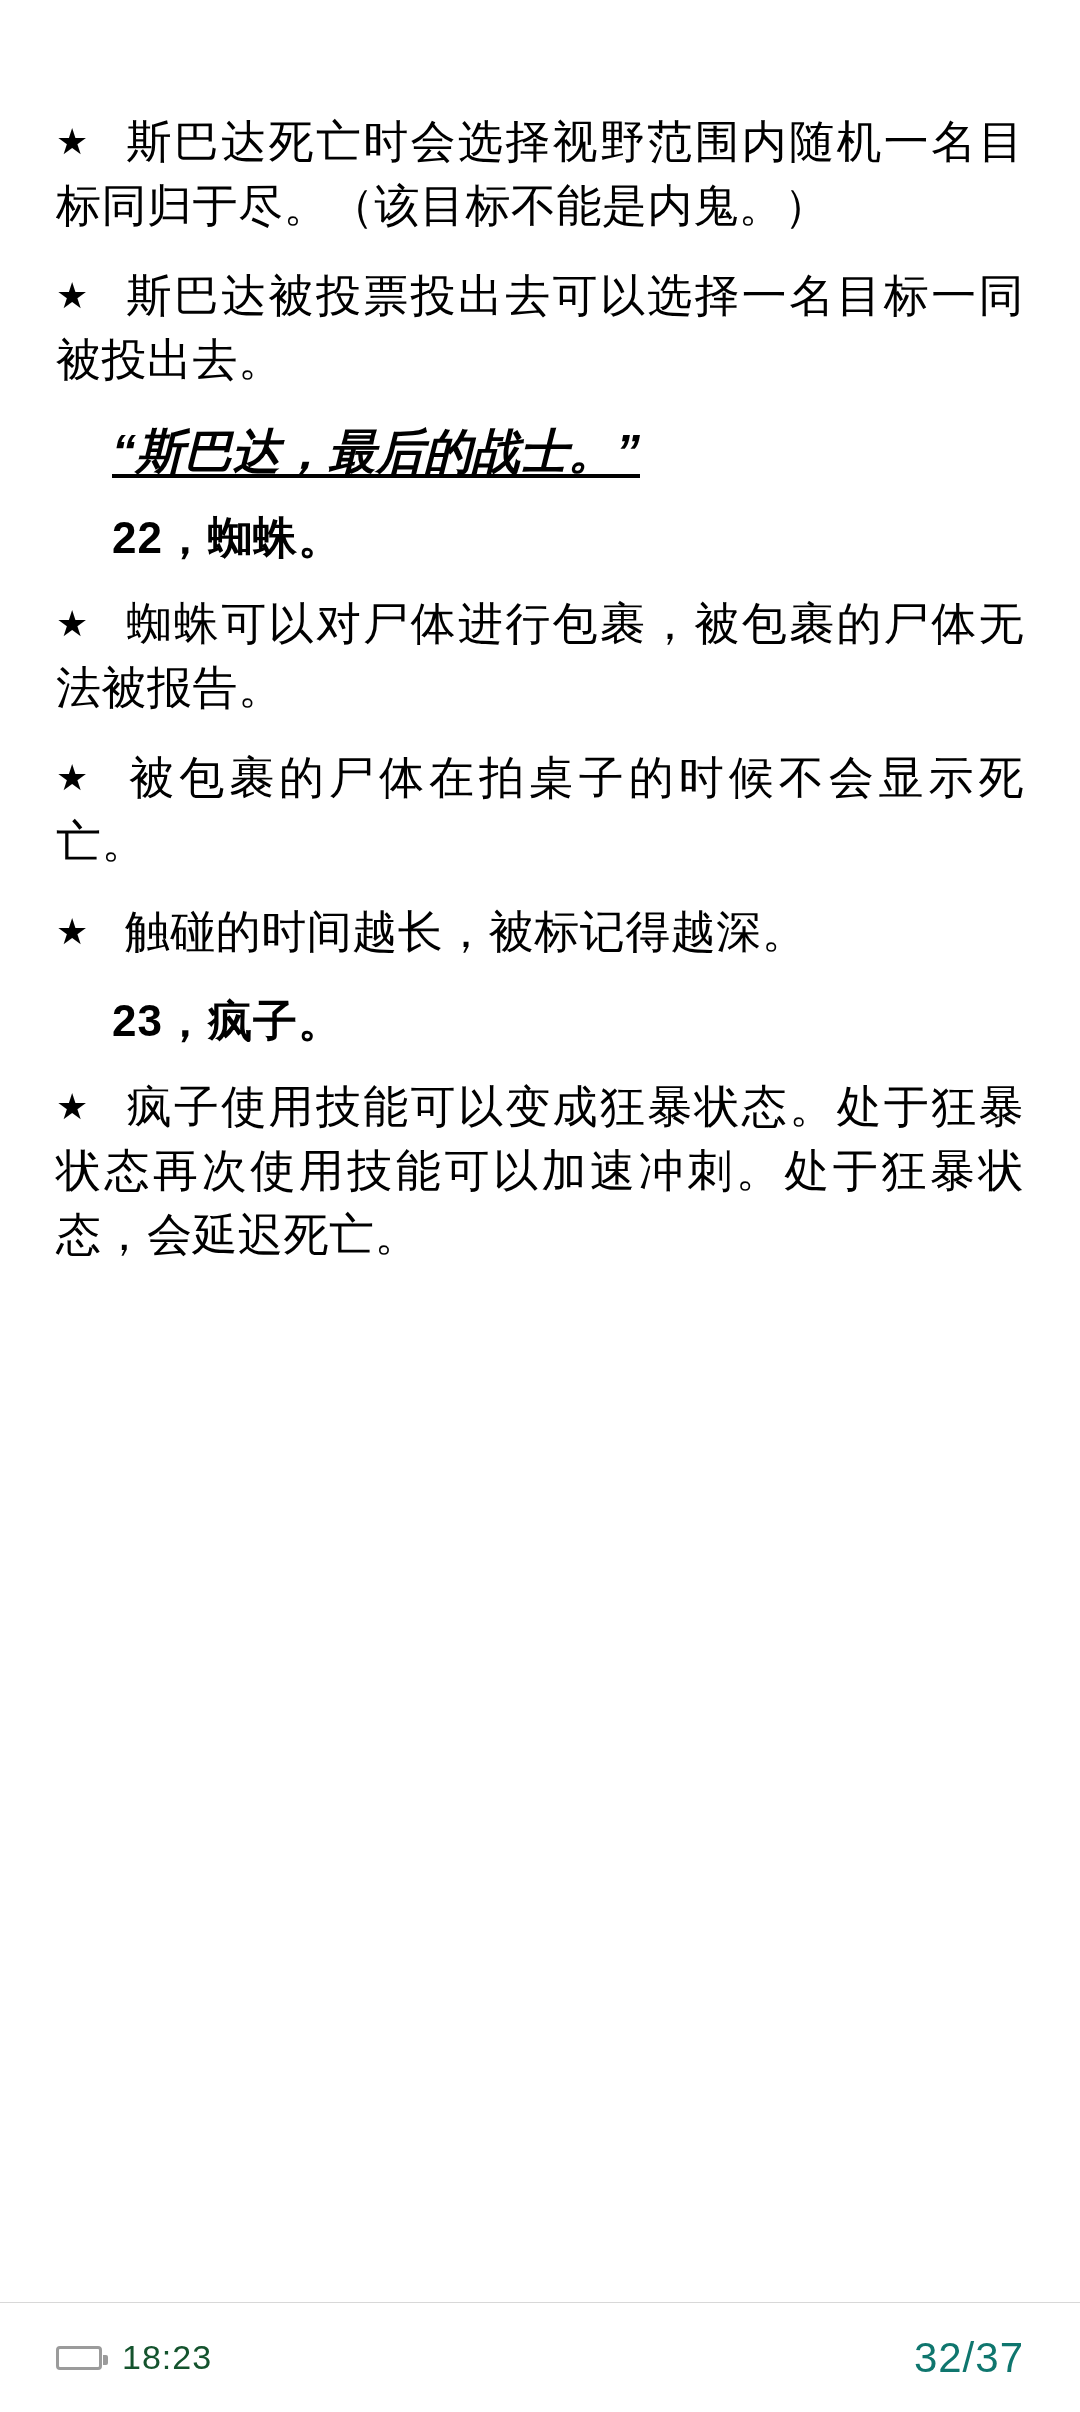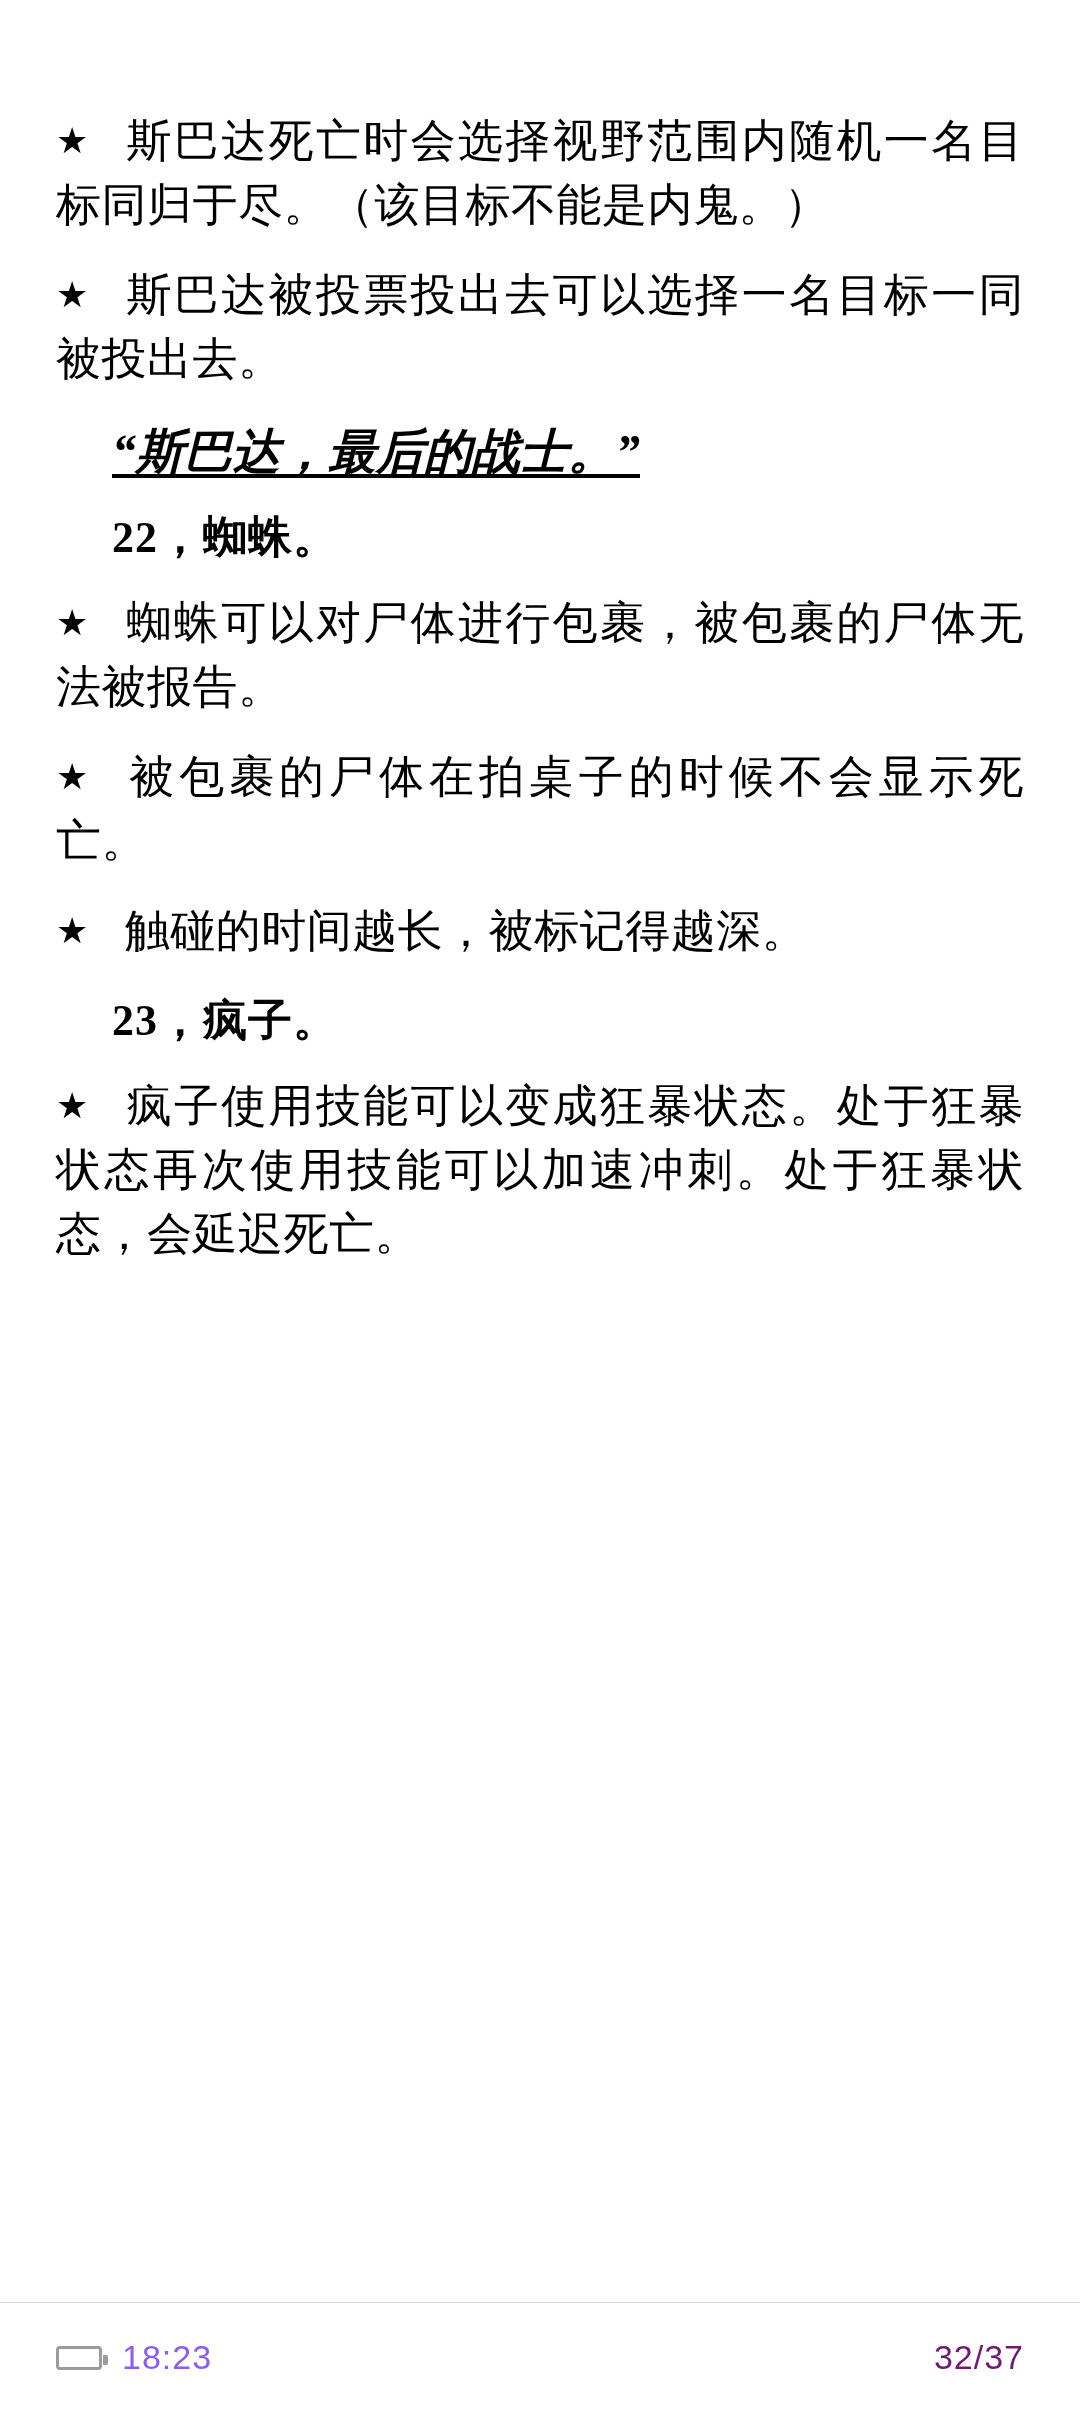--- a/index.html
+++ b/index.html
@@ -16,21 +16,20 @@
     overflow: hidden;
   }
   .page {
     position: absolute;
     left: 0;
     top: 0;
     width: 968px;
     height: 2412px;
     box-sizing: border-box;
     padding: 110px 56px 0 56px;
-    font-family: Liberation Serif, serif;
   }
   .content {
     width: 968px;
   }
   .bullet-para {
     display: block;
     font-size: 45px;
     line-height: 1.42;
     font-weight: 500;
     letter-spacing: 0.5px;
@@ -94,26 +93,26 @@
     position: absolute;
     right: -9px;
     top: 6px;
     width: 5px;
     height: 10px;
     background: #9b9b9b;
     border-radius: 0 2px 2px 0;
   }
   .clock {
     font-size: 34px;
-    color: #8b5cf6;
+    color: #14532d;
     letter-spacing: 1px;
   }
   .page-num {
-    font-size: 34px;
-    color: #701a75;
+    font-size: 42px;
+    color: #0f766e;
     letter-spacing: 1px;
   }
 </style>
 </head>
 <body>
 
 <div class="page">
   <div class="content">
 
     <p class="bullet-para"><span class="star">★</span><span>斯巴达死亡时会选择视野范围内随机一名目标同归于尽。（该目标不能是内鬼。）</span></p>

